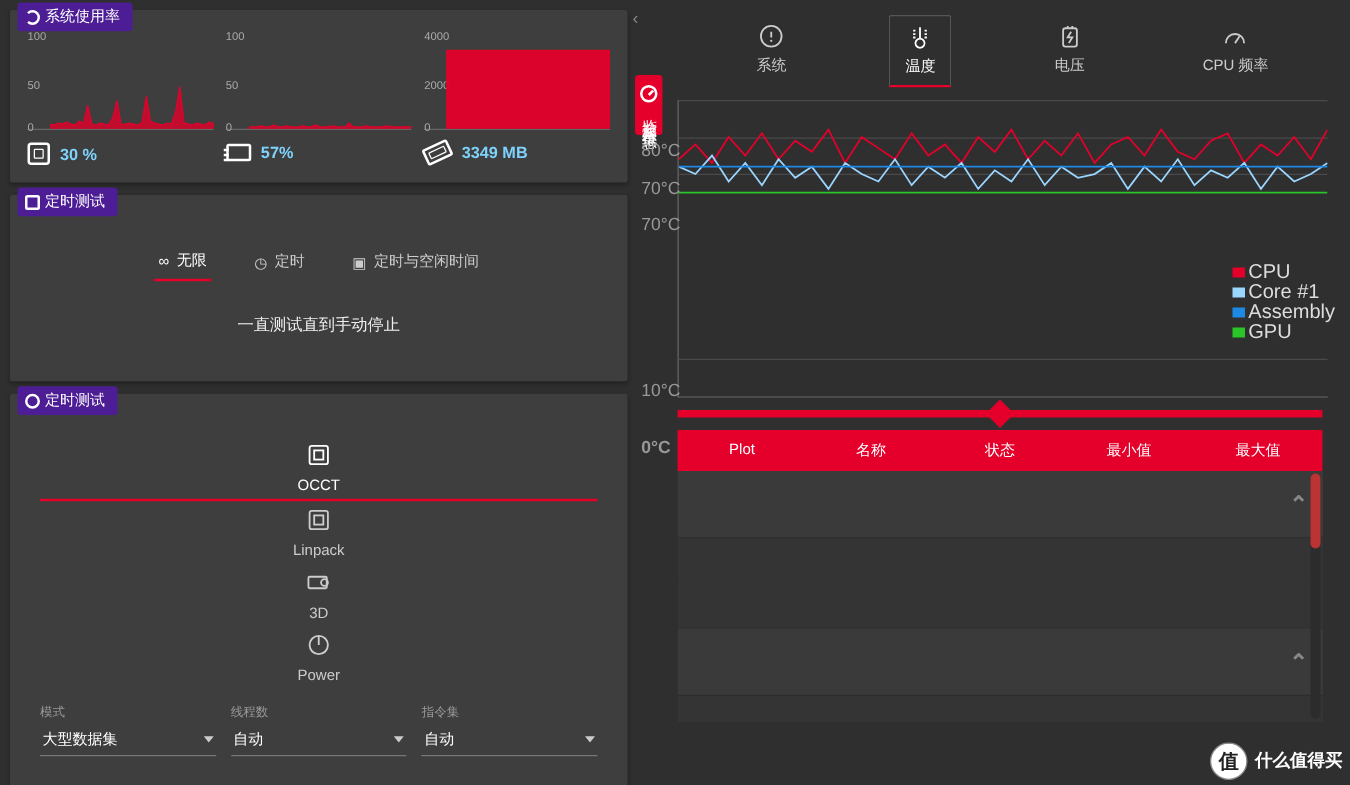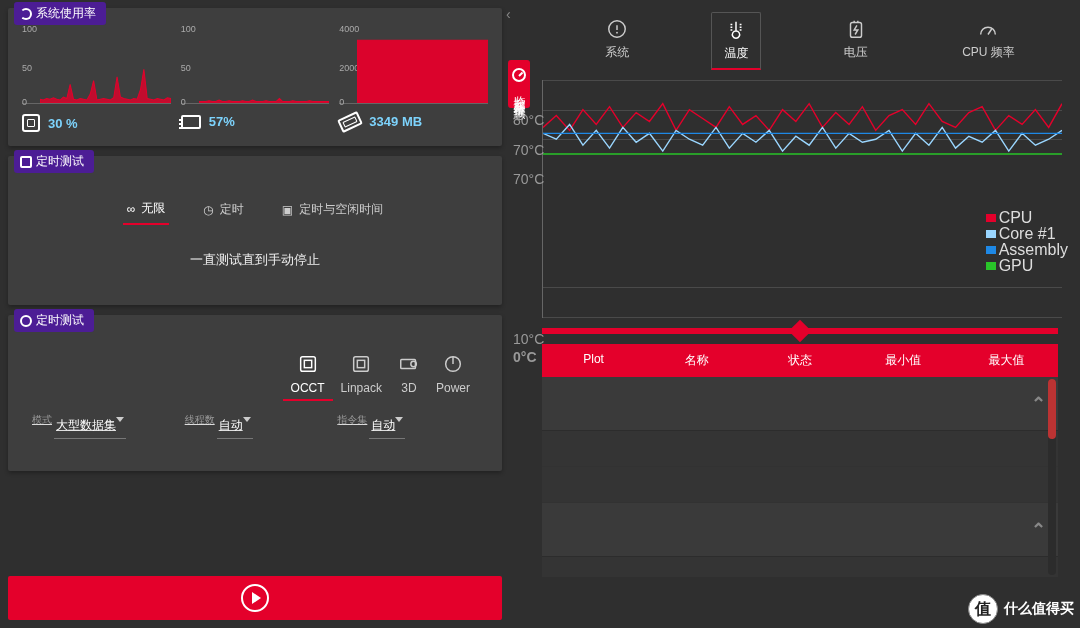--- a/index.html
+++ b/index.html
@@ -22,27 +22,27 @@
   .ram-icon { width: 20px; height: 14px; border: 2px solid #fff; border-radius: 2px; position:relative; display:inline-block;}
   .ram-icon::before{content:"";position:absolute;left:-4px;top:2px;width:4px;height:2px;background:#fff;box-shadow:0 4px 0 #fff,0 8px 0 #fff;}
   .ssd-icon{width:22px;height:14px;transform:rotate(-25deg);border:2px solid #fff;border-radius:2px;display:inline-block;position:relative;}
   .ssd-icon::after{content:"";position:absolute;inset:2px;border:1px solid #fff;border-radius:1px;}
   
   .tt-tabs { display: flex; justify-content: center; gap: 30px; padding: 14px 0 10px 0; }
   .tt-tab { display: flex; align-items: center; gap: 6px; color: #ccc; padding: 6px 4px; cursor: pointer; }
   .tt-tab.active { color: #fff; border-bottom: 2px solid #e4002b; }
   .tt-desc { text-align: center; padding: 16px 0 22px 0; color: #eee; font-size: 13px; }
   
-  .tc-tabs { display: flex; justify-content: flex-end; padding: 8px 10px 12px 10px; }
+  .tc-tabs { display: flex; justify-content: center; padding: 8px 10px 12px 10px; flex-direction: column; }
   .tc-tab { display:flex; flex-direction:column; align-items:center; gap:6px; color:#ccc; cursor:pointer; padding:4px 8px;}
   .tc-tab.active { color:#fff; border-bottom:2px solid #e4002b; }
   .tc-row { display:flex; gap:12px; padding:0 10px 18px 10px;}
-  .tc-field { flex:1; display:flex; gap:2px;text-decoration:underline;}
+  .tc-field { flex:1; display:flex; flex-direction:column; gap:2px;}
   .tc-field label{ font-size:10px; color:#999;}
-  .tc-select { background:#3e3e3e; border:none; border-bottom:1px solid #777; color:#fff; padding:4px 2px; display:flex; justify-content:space-between; cursor:pointer;}
+  .tc-select { background:#3e3e3e; border:none; border-bottom:1px solid #777; color:#fff; padding:4px 2px; display:flex; justify-content:space-between; align-items:center; cursor:pointer;}
   .caret{width:0;height:0;border-left:4px solid transparent;border-right:4px solid transparent;border-top:5px solid #ccc;}
   
   .playbar { background:#e4002b; height:44px; border-radius:2px; display:flex; align-items:center; justify-content:center; cursor:pointer;}
   .play-btn{width:28px;height:28px;border:2px solid #fff;border-radius:50%;display:flex;align-items:center;justify-content:center;}
   .play-tri{width:0;height:0;border-top:6px solid transparent;border-bottom:6px solid transparent;border-left:9px solid #fff;margin-left:3px;}
   
   .collapse-arrow { position:absolute; left:-4px; top:6px; color:#888; font-size:14px; cursor:pointer;}
   .side-tab { position:absolute; left:-2px; top:60px; width:22px; background:#e4002b; color:#fff; writing-mode:vertical-rl; text-orientation:upright; padding:8px 2px 8px 2px; border-radius:3px; display:flex; align-items:center; gap:4px; font-size:12px; letter-spacing:2px;}
   .gauge-ico{width:14px;height:14px;border:2px solid #fff;border-radius:50%;position:relative;display:inline-block;}
   .gauge-ico::after{content:"";position:absolute;left:50%;top:50%;width:5px;height:2px;background:#fff;transform-origin:left;transform:rotate(-45deg);}
@@ -281,21 +281,21 @@
             <span>Assembly</span>
           </div>
         <div class="lg-item">
             <span class="lg-sw" style="background:#29c529"></span>
             <span>GPU</span>
           </div>
       </div>
     <div class="grid" style="top: 237px;"></div>
         <div class="ytick" style="top: 237px; font-weight: bold;">0°C</div>
         <div class="grid" style="top: 207.375px;"></div>
-        <div class="ytick" style="top: 219px;">10°C</div>
+        <div class="ytick" style="top: 192px;">10°C</div>
         <div class="grid" style="top: 59.25px;"></div>
         <div class="ytick" style="top: 59.25px;">70°C</div>
         <div class="grid" style="top: 29.625px;"></div>
         <div class="ytick" style="top: 29.625px;">70°C</div>
         <div class="grid" style="top: 0px;"></div>
         <div class="ytick" style="top: 0px;">80°C</div>
         <svg width="519" height="237" style="position: absolute; left: 0px; top: 0px;">
           <path d="M0 47.39999999999998 L13.307692307692307 35.55000000000001 L26.615384615384613 50.36250000000001 L39.92307692307693 29.625 L53.230769230769226 44.4375 L66.53846153846153 26.662500000000023 L79.84615384615385 47.39999999999998 L93.15384615384616 32.58749999999998 L106.46153846153845 41.47500000000002 L119.76923076923077 23.69999999999999 L133.07692307692307 50.36250000000001 L146.3846153846154 29.625 L159.6923076923077 38.51249999999999 L173 47.39999999999998 L186.30769230769232 26.662500000000023 L199.6153846153846 44.4375 L212.9230769230769 35.55000000000001 L226.23076923076923 50.36250000000001 L239.53846153846155 29.625 L252.84615384615384 41.47500000000002 L266.15384615384613 23.69999999999999 L279.46153846153845 47.39999999999998 L292.7692307692308 32.58749999999998 L306.0769230769231 44.4375 L319.3846153846154 26.662500000000023 L332.69230769230774 50.36250000000001 L346 35.55000000000001 L359.3076923076923 29.625 L372.61538461538464 44.4375 L385.92307692307696 23.69999999999999 L399.2307692307692 41.47500000000002 L412.5384615384615 47.39999999999998 L425.8461538461538 32.58749999999998 L439.15384615384613 26.662500000000023 L452.46153846153845 50.36250000000001 L465.7692307692308 35.55000000000001 L479.0769230769231 44.4375 L492.38461538461536 29.625 L505.6923076923077 47.39999999999998 L519 23.69999999999999 " stroke="#e4002b" fill="none" stroke-width="1.4"></path>
           <path d="M0 53.32499999999999 L13.307692307692307 59.25 L26.615384615384613 44.4375 L39.92307692307693 65.17500000000001 L53.230769230769226 50.36250000000001 L66.53846153846153 68.13749999999999 L79.84615384615385 47.39999999999998 L93.15384615384616 62.21249999999998 L106.46153846153845 53.32499999999999 L119.76923076923077 71.10000000000002 L133.07692307692307 50.36250000000001 L146.3846153846154 59.25 L159.6923076923077 65.17500000000001 L173 47.39999999999998 L186.30769230769232 68.13749999999999 L199.6153846153846 53.32499999999999 L212.9230769230769 62.21249999999998 L226.23076923076923 50.36250000000001 L239.53846153846155 71.10000000000002 L252.84615384615384 56.28750000000002 L266.15384615384613 65.17500000000001 L279.46153846153845 47.39999999999998 L292.7692307692308 68.13749999999999 L306.0769230769231 53.32499999999999 L319.3846153846154 62.21249999999998 L332.69230769230774 59.25 L346 50.36250000000001 L359.3076923076923 71.10000000000002 L372.61538461538464 53.32499999999999 L385.92307692307696 65.17500000000001 L399.2307692307692 47.39999999999998 L412.5384615384615 68.13749999999999 L425.8461538461538 56.28750000000002 L439.15384615384613 62.21249999999998 L452.46153846153845 50.36250000000001 L465.7692307692308 71.10000000000002 L479.0769230769231 53.32499999999999 L492.38461538461536 65.17500000000001 L505.6923076923077 59.25 L519 50.36250000000001 " stroke="#9ad6ff" fill="none" stroke-width="1.4"></path>
           <path d="M0 53.32499999999999 L13.307692307692307 53.32499999999999 L26.615384615384613 53.32499999999999 L39.92307692307693 53.32499999999999 L53.230769230769226 53.32499999999999 L66.53846153846153 53.32499999999999 L79.84615384615385 53.32499999999999 L93.15384615384616 53.32499999999999 L106.46153846153845 53.32499999999999 L119.76923076923077 53.32499999999999 L133.07692307692307 53.32499999999999 L146.3846153846154 53.32499999999999 L159.6923076923077 53.32499999999999 L173 53.32499999999999 L186.30769230769232 53.32499999999999 L199.6153846153846 53.32499999999999 L212.9230769230769 53.32499999999999 L226.23076923076923 53.32499999999999 L239.53846153846155 53.32499999999999 L252.84615384615384 53.32499999999999 L266.15384615384613 53.32499999999999 L279.46153846153845 53.32499999999999 L292.7692307692308 53.32499999999999 L306.0769230769231 53.32499999999999 L319.3846153846154 53.32499999999999 L332.69230769230774 53.32499999999999 L346 53.32499999999999 L359.3076923076923 53.32499999999999 L372.61538461538464 53.32499999999999 L385.92307692307696 53.32499999999999 L399.2307692307692 53.32499999999999 L412.5384615384615 53.32499999999999 L425.8461538461538 53.32499999999999 L439.15384615384613 53.32499999999999 L452.46153846153845 53.32499999999999 L465.7692307692308 53.32499999999999 L479.0769230769231 53.32499999999999 L492.38461538461536 53.32499999999999 L505.6923076923077 53.32499999999999 L519 53.32499999999999 " stroke="#1e88e5" fill="none" stroke-width="1.4"></path>

